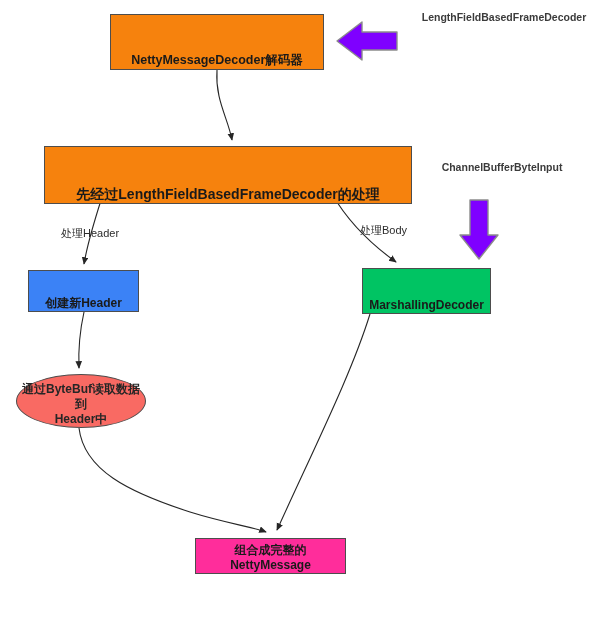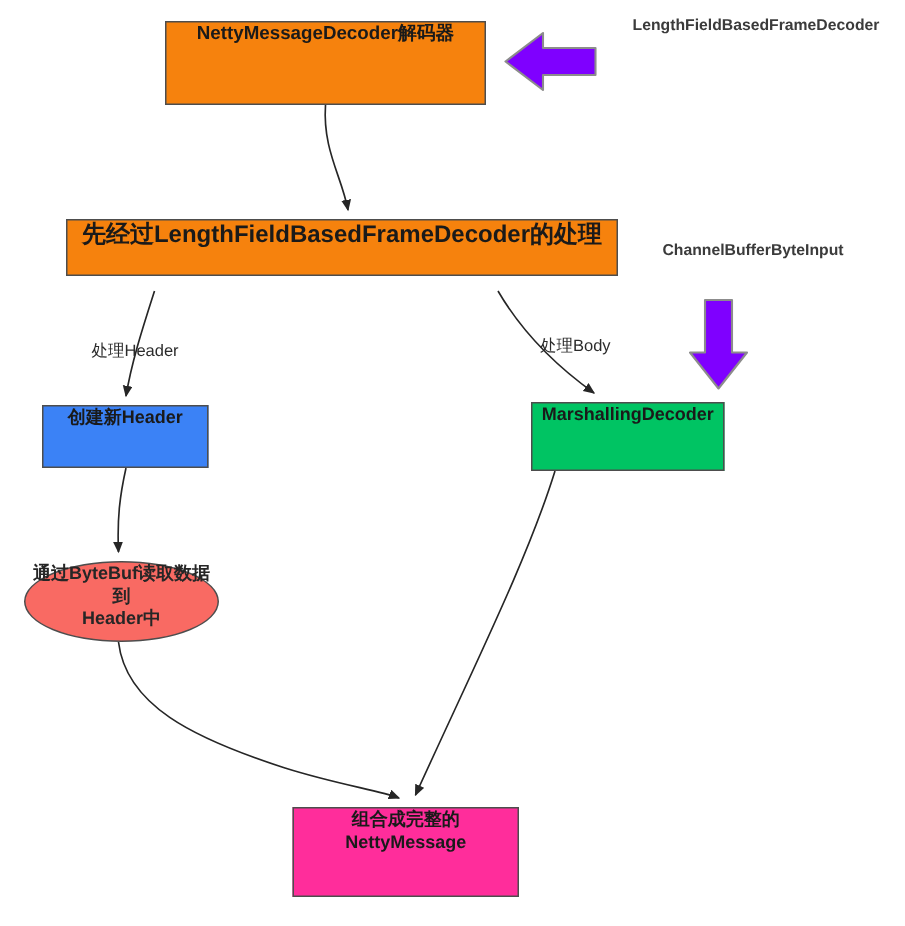--- a/index.html
+++ b/index.html
@@ -21,21 +21,21 @@
     position: absolute;
     left: 0;
     top: 0;
     width: 603px;
     height: 617px;
   }
   .node {
     position: absolute;
     box-sizing: border-box;
     display: flex;
-    align-items: flex-start;
+    align-items: flex-end;
     justify-content: center;
     text-align: center;
     border: 1px solid #4d4d4d;
     color: #1a1a1a;
     font-weight: bold;
     line-height: 1.25;
     z-index: 3;
   }
   .node-orange { background: #f57f17; background: #f6820d; }
   .node-green-bright { background: #3b82f6; }
@@ -45,39 +45,39 @@
     background: #f96a63;
     border-radius: 50%;
     border: 1px solid #4d4d4d;
   }
   
   #node-decoder {
     left: 110px; top: 14px; width: 214px; height: 56px;
     font-size: 12.5px;
   }
   #node-lengthfield {
-    left: 44px; top: 146px; width: 368px; height: 38px;
-    font-size: 16px;
+    left: 44px; top: 146px; width: 368px; height: 58px;
+    font-size: 14px;
   }
   #node-create-header {
     left: 28px; top: 270px; width: 111px; height: 42px;
     font-size: 12px;
   }
   #node-marshalling {
-    left: 354px; top: 268px; width: 129px; height: 46px;
+    left: 362px; top: 268px; width: 129px; height: 46px;
     font-size: 12px;
   }
   #node-bytebuf {
     left: 16px; top: 374px; width: 130px; height: 54px;
     font-size: 12px;
     font-weight: bold;
     color: #262626;
   }
   #node-nettymessage {
-    left: 195px; top: 538px; width: 151px; height: 60px;
+    left: 195px; top: 538px; width: 151px; height: 36px;
     font-size: 12px;
   }
   
   .annotation {
     position: absolute;
     text-align: center;
     color: #3b3b3b;
     font-weight: bold;
     font-size: 10.5px;
     line-height: 1.35;

